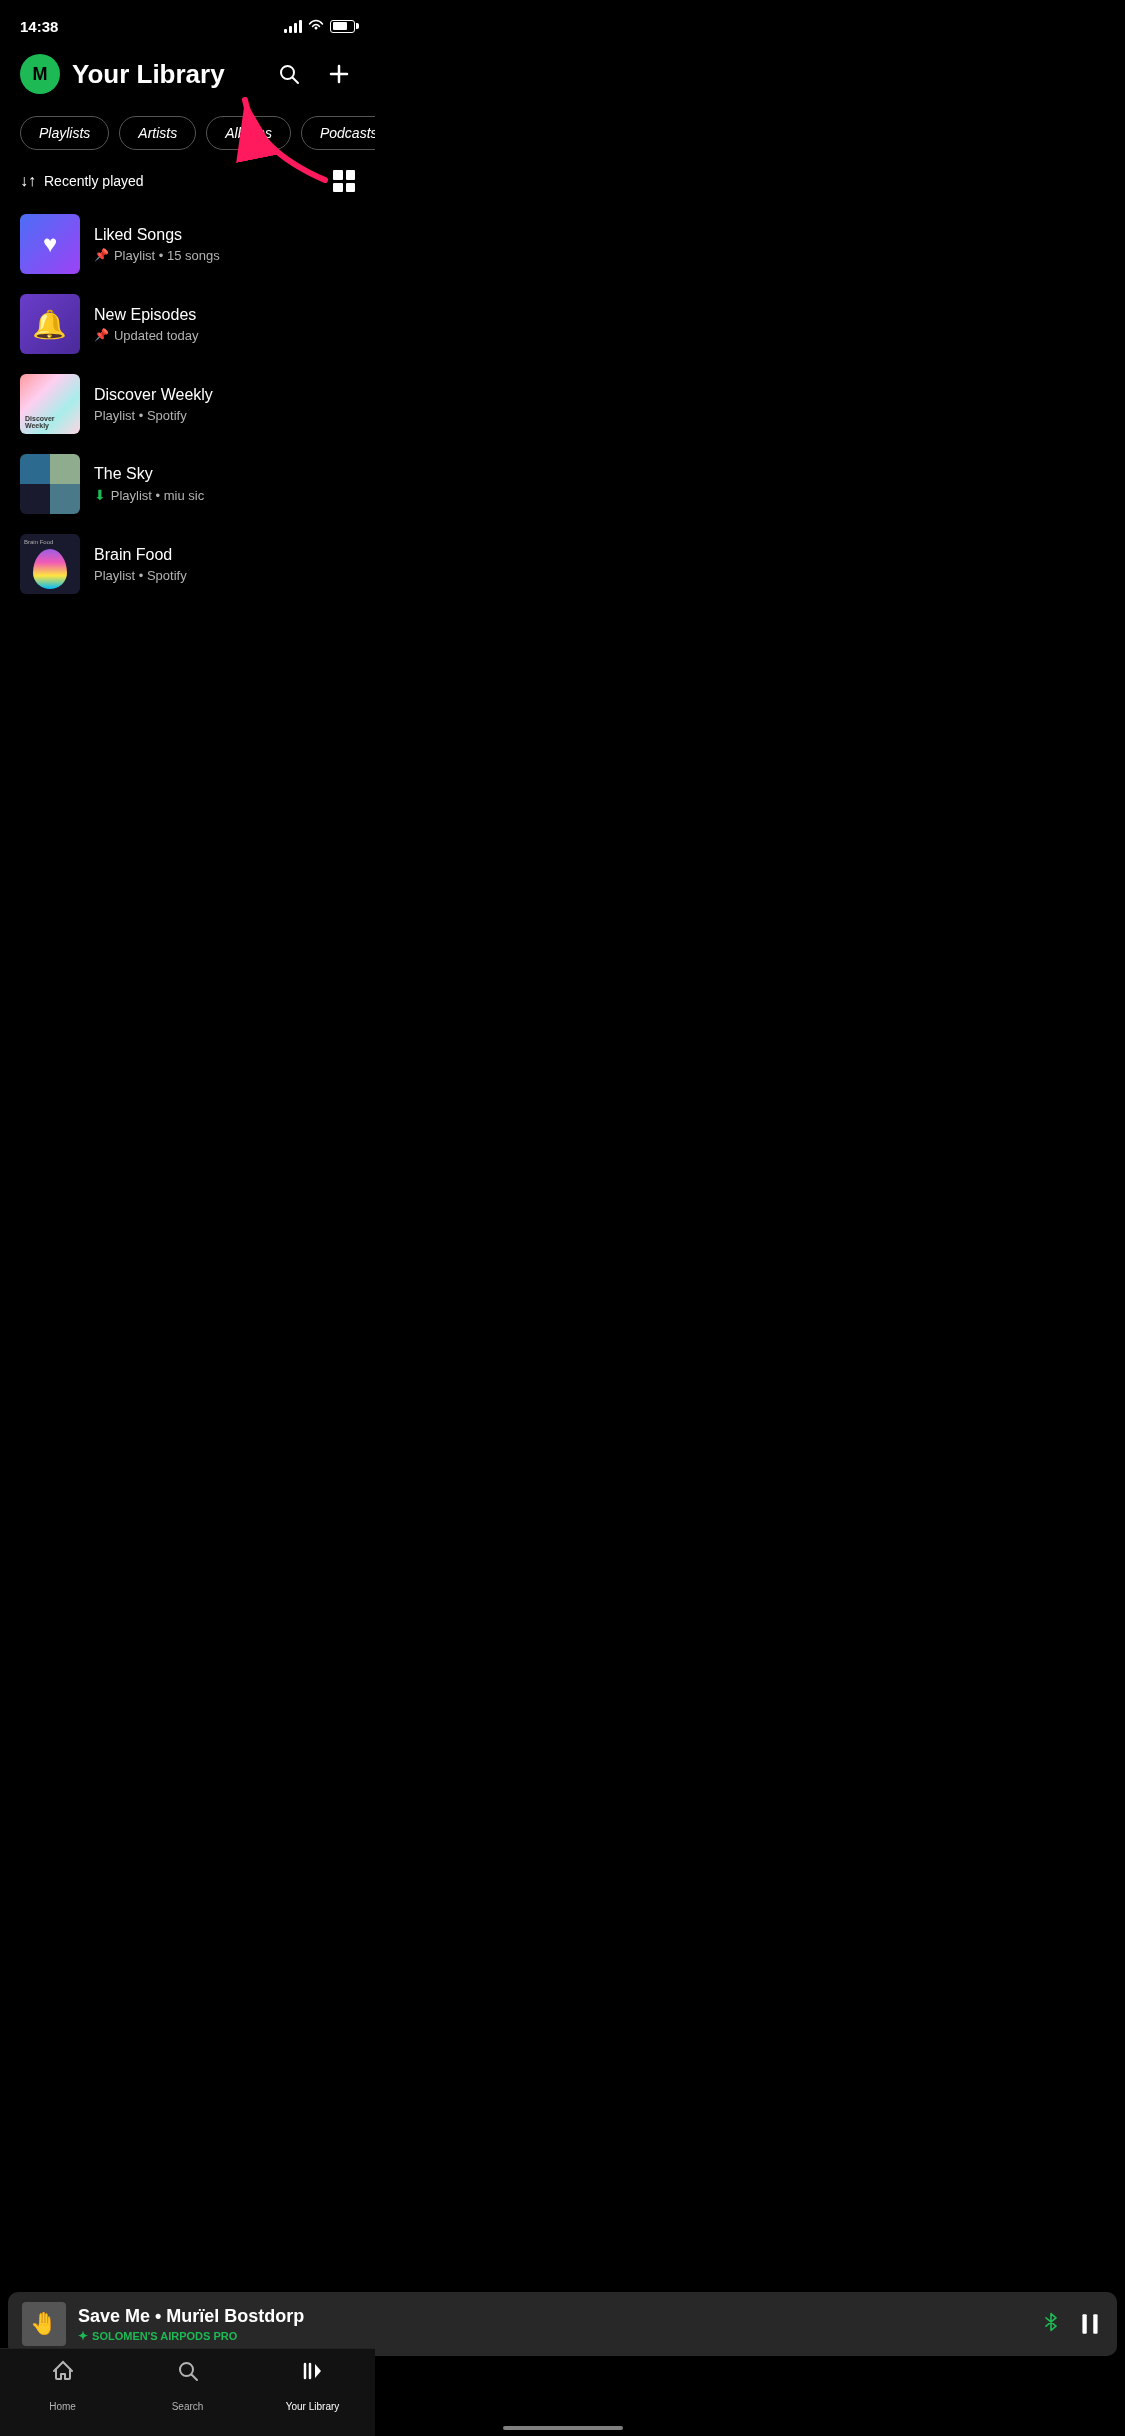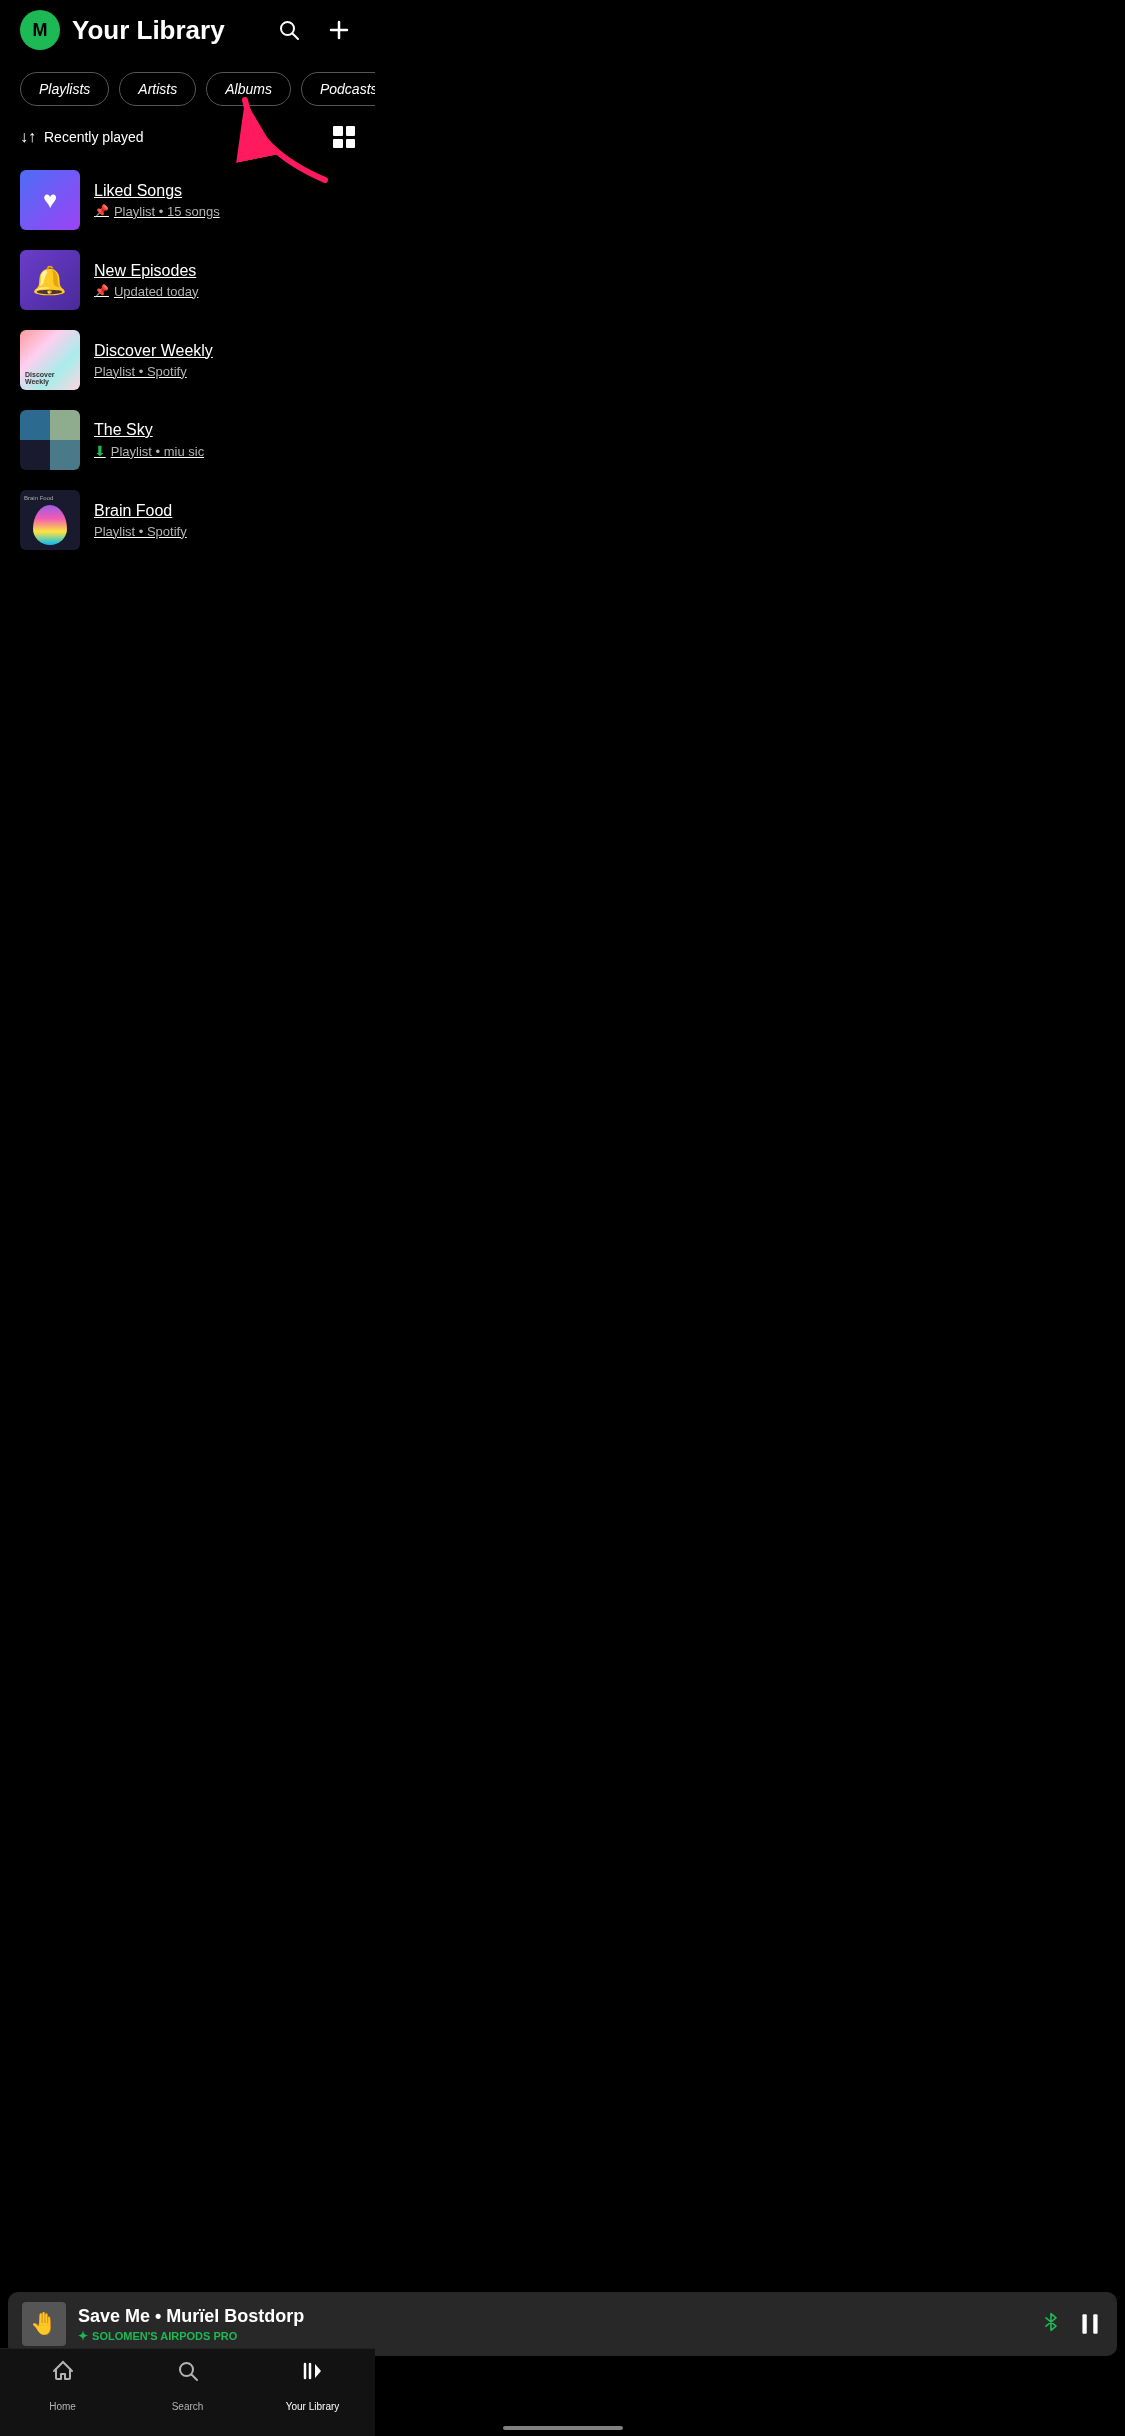--- a/index.html
+++ b/index.html
@@ -272,21 +272,20 @@
       width: 100%;
       height: 100%;
       display: flex;
     }
     .thumb-chill .c1 { background: #c4a882; flex: 1; }
     .thumb-chill .c2 { background: #7a6a8a; flex: 1; }
 
     .item-info {
       flex: 1;
       min-width: 0;
-      text-decoration: underline;
     }
     .item-name {
       font-size: 16px;
       font-weight: 500;
       color: #fff;
       white-space: nowrap;
       overflow: hidden;
       text-overflow: ellipsis;
       margin-bottom: 4px;
     }
@@ -443,20 +442,41 @@
     
     .main-content {
       padding-bottom: 160px;
     }
   </style>
 </head>
 <body>
 
 <div class="main-content">
 
+  <div class="status-bar">
+    <span class="status-time">14:38</span>
+    <div class="status-icons">
+      <div class="signal-bars">
+        <span></span>
+          <span></span>
+          <span></span>
+          <span></span>
+      </div>
+      <span class="wifi-icon">
+        <svg width="16" height="12" viewBox="0 0 16 12">
+          <path d="M8 10.5a1.5 1.5 0 100-3 1.5 1.5 0 000 3z" fill="white"></path>
+          <path d="M4.5 7.5C5.5 6.3 6.7 5.5 8 5.5s2.5.8 3.5 2" stroke="white" stroke-width="1.5" fill="none" stroke-linecap="round"></path>
+          <path d="M1.5 5C3.2 2.9 5.5 1.5 8 1.5s4.8 1.4 6.5 3.5" stroke="white" stroke-width="1.5" fill="none" stroke-linecap="round"></path>
+        </svg>
+      </span>
+      <div class="battery-icon">
+        <div class="battery-fill"></div>
+      </div>
+    </div>
+  </div>
 
   <div class="header">
     <div class="avatar">M</div>
     <span class="header-title">Your Library</span>
     <div class="header-actions">
       <button class="icon-btn">
         <svg width="24" height="24" viewBox="0 0 24 24" fill="none">
           <circle cx="10.5" cy="10.5" r="6.5" stroke="white" stroke-width="2"></circle>
           <line x1="15.5" y1="15.5" x2="21" y2="21" stroke="white" stroke-width="2" stroke-linecap="round"></line>
         </svg>

